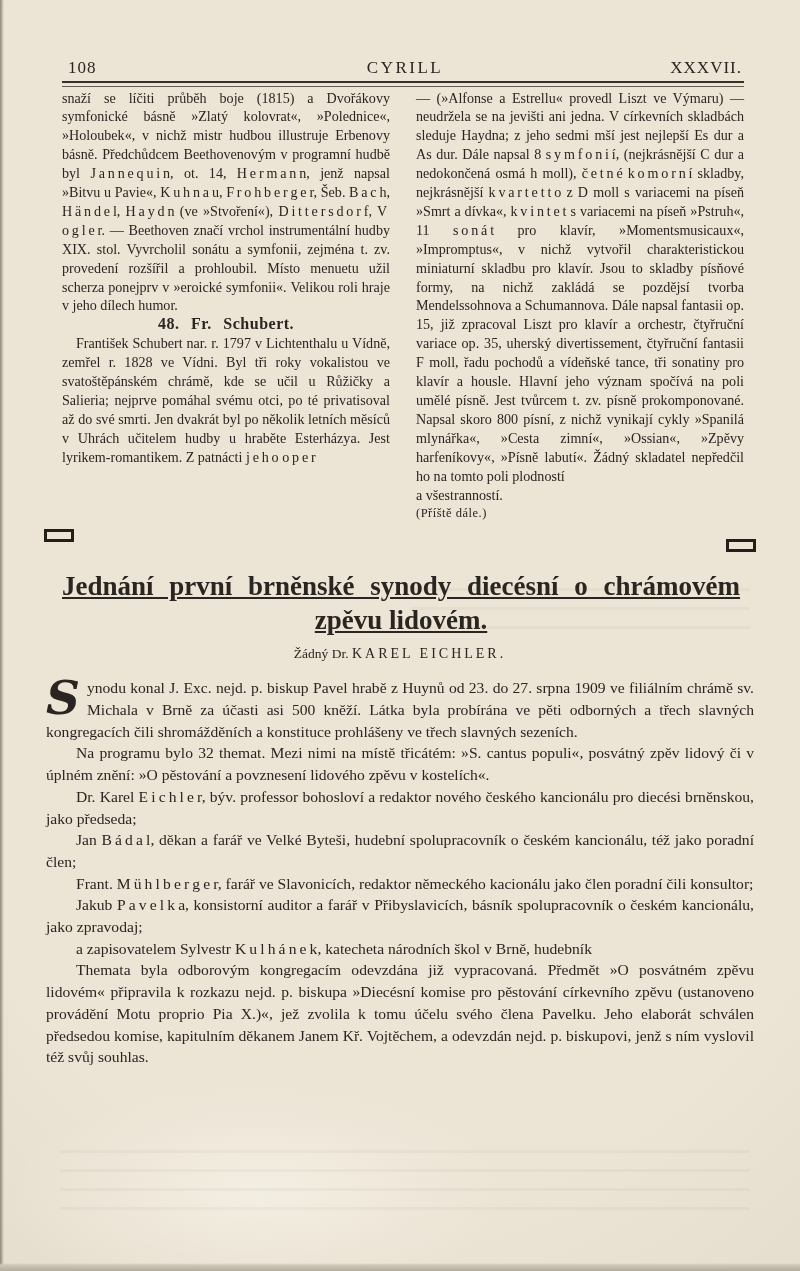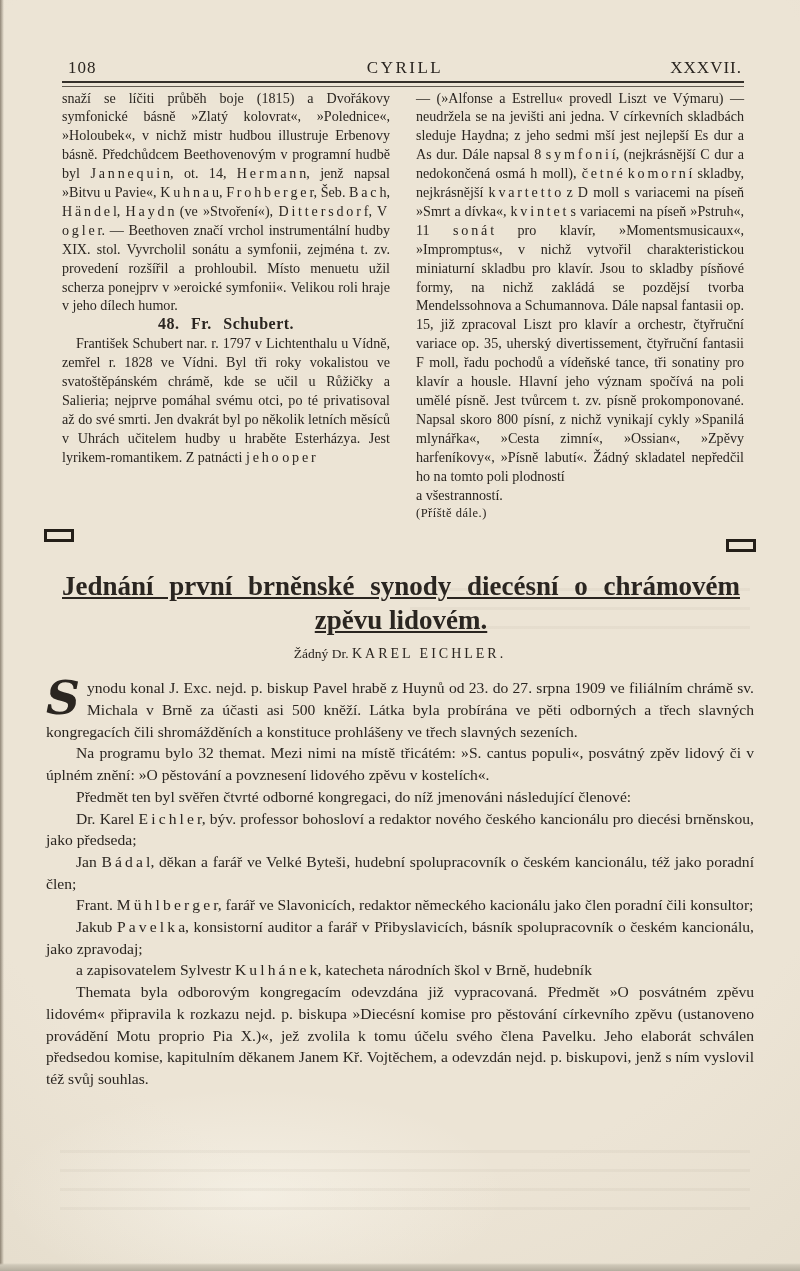--- a/index.html
+++ b/index.html
@@ -100,21 +100,20 @@
   <div class="byline">
     <span>Žádný Dr.</span>
     <span class="author">KAREL EICHLER.</span>
   </div>
 
   <div class="article-body">
     <p>
       <span class="dropcap">S</span><span>ynodu konal J. Exc. nejd. p. biskup Pavel hrabě z Huynů od 23. do 27. srpna 1909 ve filiálním chrámě sv. Michala v Brně za účasti asi 500 kněží. Látka byla probírána ve pěti odborných a třech slavných kongregacích čili shromážděních a konstituce prohlášeny ve třech slavných sezeních.</span>
     </p>
     <p class="ind">Na programu bylo 32 themat. Mezi nimi na místě třicátém: »S. cantus populi«, posvátný zpěv lidový či v úplném znění: »O pěstování a povznesení lidového zpěvu v kostelích«.</p>
-    <p class="ind">Předmět ten byl svěřen čtvrté odborné kongregaci, do níž jmenováni následující členové:</p>
     <p class="ind">Dr. Karel E i c h l e r, býv. professor bohosloví a redaktor nového českého kancionálu pro diecési brněnskou, jako předseda;</p>
     <p class="ind">Jan B á d a l, děkan a farář ve Velké Byteši, hudební spolupracovník o českém kancionálu, též jako poradní člen;</p>
     <p class="ind">Frant. M ü h l b e r g e r, farář ve Slavonicích, redaktor německého kacionálu jako člen poradní čili konsultor;</p>
     <p class="ind">Jakub P a v e l k a, konsistorní auditor a farář v Přibyslavicích, básník spolupracovník o českém kancionálu, jako zpravodaj;</p>
     <p class="ind">a zapisovatelem Sylvestr K u l h á n e k, katecheta národních škol v Brně, hudebník</p>
     <p class="ind">Themata byla odborovým kongregacím odevzdána již vypracovaná. Předmět »O posvátném zpěvu lidovém« připravila k rozkazu nejd. p. biskupa »Diecésní komise pro pěstování církevního zpěvu (ustanoveno provádění Motu proprio Pia X.)«, jež zvolila k tomu účelu svého člena Pavelku. Jeho elaborát schválen předsedou komise, kapitulním děkanem Janem Kř. Vojtěchem, a odevzdán nejd. p. biskupovi, jenž s ním vyslovil též svůj souhlas.</p>
   </div>
 
 </div>
 

